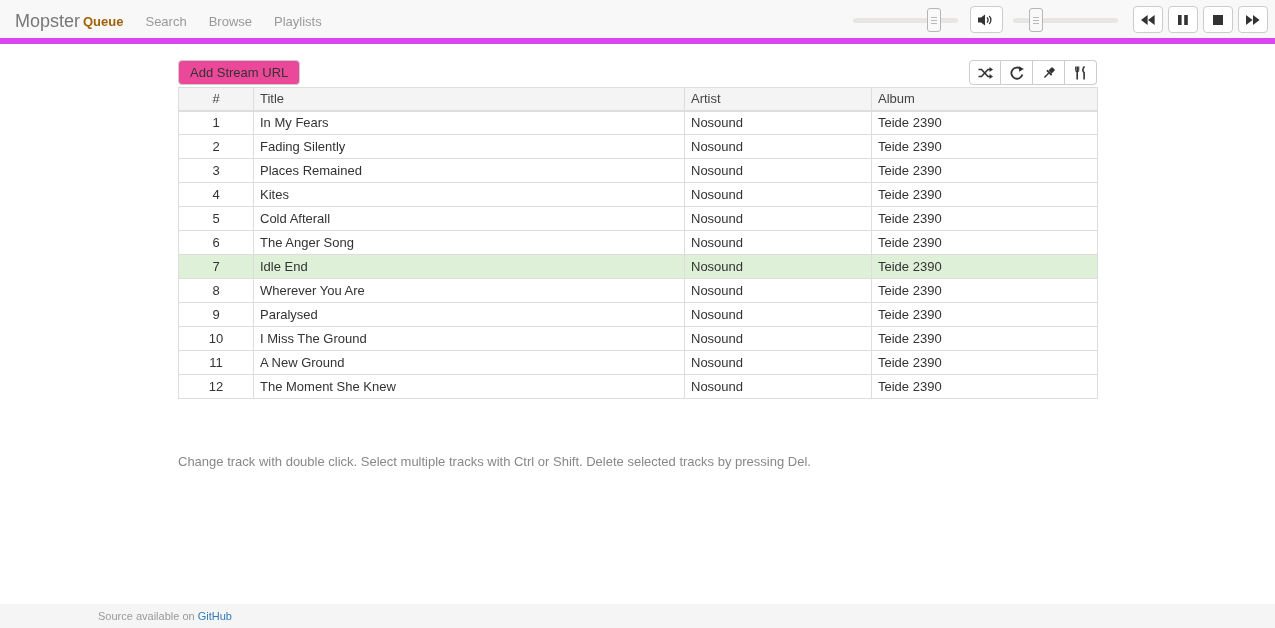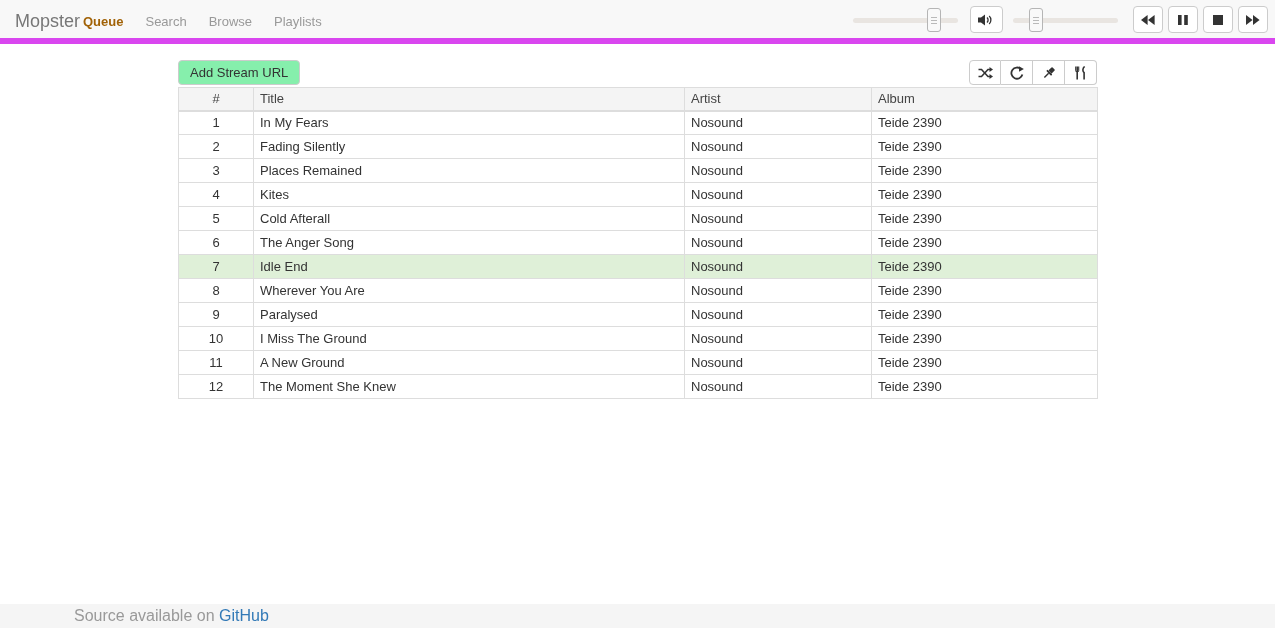--- a/index.html
+++ b/index.html
@@ -26,21 +26,21 @@
   .mute { left:970px; width:33px; }
   .transport1 { left:1133px; width:30px; }
   .transport2 { left:1168px; width:30px; }
   .transport3 { left:1203px; width:30px; }
   .transport4 { left:1238px; width:30px; }
   .vol-slider { left:853px; }
   .pos-slider { left:1013px; }
 
   
   .add-stream-btn { position:absolute; left:178px; top:60px; height:25px; padding:0 11px;
-                    font-size:13px; color:#333; background:#86efac; border:1px solid #ccc;
+                    font-size:13px; color:#333; background:#ec4899; border:1px solid #ccc;
                     border-radius:4px; line-height:23px; cursor:pointer; font-family:inherit; }
   .mode-group { position:absolute; left:969px; top:60px; height:25px; display:flex; }
   .mode-btn { width:32px; height:25px; background:#fff; border:1px solid #ccc; border-left:none;
               display:flex; align-items:center; justify-content:center; cursor:pointer; padding:0; }
   .mode-btn:first-child { border-left:1px solid #ccc; border-radius:4px 0 0 4px; }
   .mode-btn:last-child { border-radius:0 4px 4px 0; }
 
   
   .queue-table { position:absolute; left:178px; top:87px; width:919px;
                  border-collapse:collapse; table-layout:fixed; font-size:13px; color:#333; }
@@ -52,21 +52,21 @@
   .col-title { width:431px; }
   .col-artist { width:187px; }
   .col-album { width:226px; }
   th.col-num, td.cell-num { text-align:center; }
   tr.now-playing td { background:#dff0d8; }
   .queue-table tbody tr { cursor:pointer; }
 
   
   .help-text { position:absolute; left:178px; top:455px; font-size:13px; color:#888; line-height:14px; }
   .footer { position:absolute; left:0; top:604px; width:100%; height:24px; background:#f5f5f5; }
-  .footer-inner { margin-left:74px; line-height:24px; font-size:16px; color:#999; }
+  .footer-inner { margin-left:98px; line-height:24px; font-size:11px; color:#999; }
   .footer-inner a { color:#337ab7; text-decoration:none; cursor:pointer; }
 
   .icon { display:block; }
 </style>
 </head>
 <body>
 
 <div class="screen">
 
   <div class="navbar">
@@ -251,18 +251,19 @@
         <tr>
           <td class="cell-num">12</td>
           <td class="cell-title">The Moment She Knew</td>
           <td class="cell-artist">Nosound</td>
           <td class="cell-album">Teide 2390</td>
         </tr>
 
       </tbody>
   </table>
 
+  <div class="help-text">Change track with double click. Select multiple tracks with Ctrl or Shift. Delete selected tracks by pressing Del.</div>
 
   <div class="footer">
     <div class="footer-inner"><span>Source available on </span><a>GitHub</a></div>
   </div>
 
 </div>
 
 </body></html>

